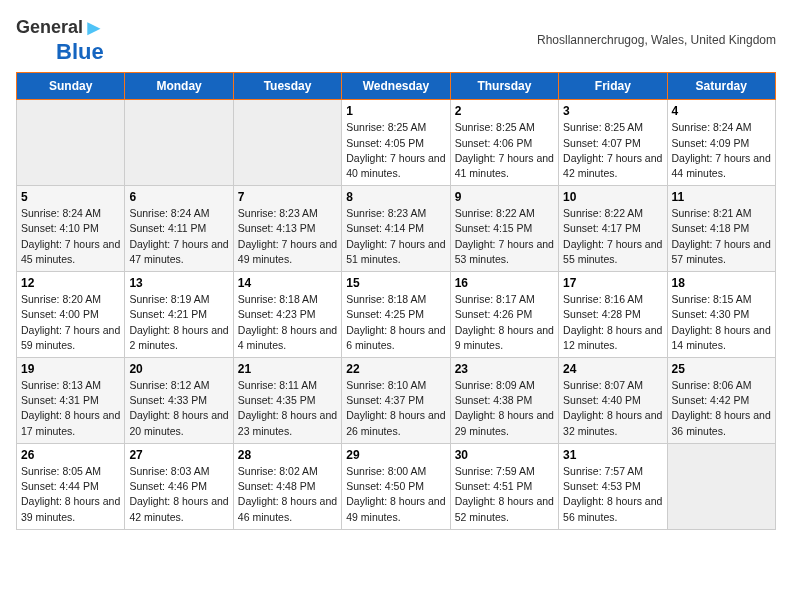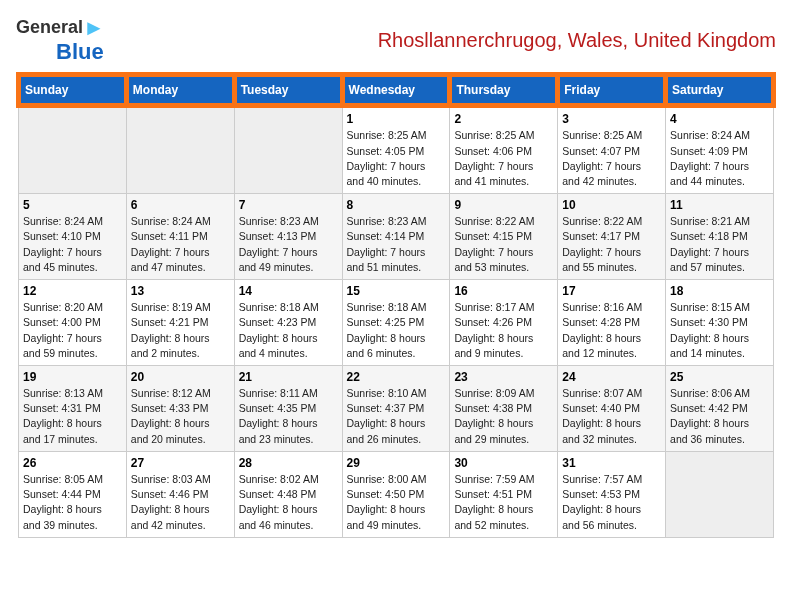--- a/index.html
+++ b/index.html
@@ -27,35 +27,35 @@
     .logo-blue { color: #1565c0; }
     .title-area {
       text-align: right;
     }
     .month-title {
       font-size: 32px;
       font-weight: bold;
       color: #222;
     }
     .location {
-      font-size: 20px;
-      color: #b91c1c;
+      font-size: 12px;
+      color: #404040;
     }
     .calendar {
       width: 100%;
       border-collapse: collapse;
       font-size: 11px;
     }
     .calendar thead th {
       background: #1565c0;
       color: #fff;
       padding: 6px 4px;
-      text-align: left;
+      text-align: center;
       font-size: 12px;
-      border: 5px solid #f97316;
+      border: 1px solid #f97316;
     }
     .calendar tbody td {
       border: 1px solid #ccc;
       vertical-align: top;
       padding: 4px;
       min-height: 80px;
       width: 108px;
     }
     .day-num {
       font-weight: bold;

